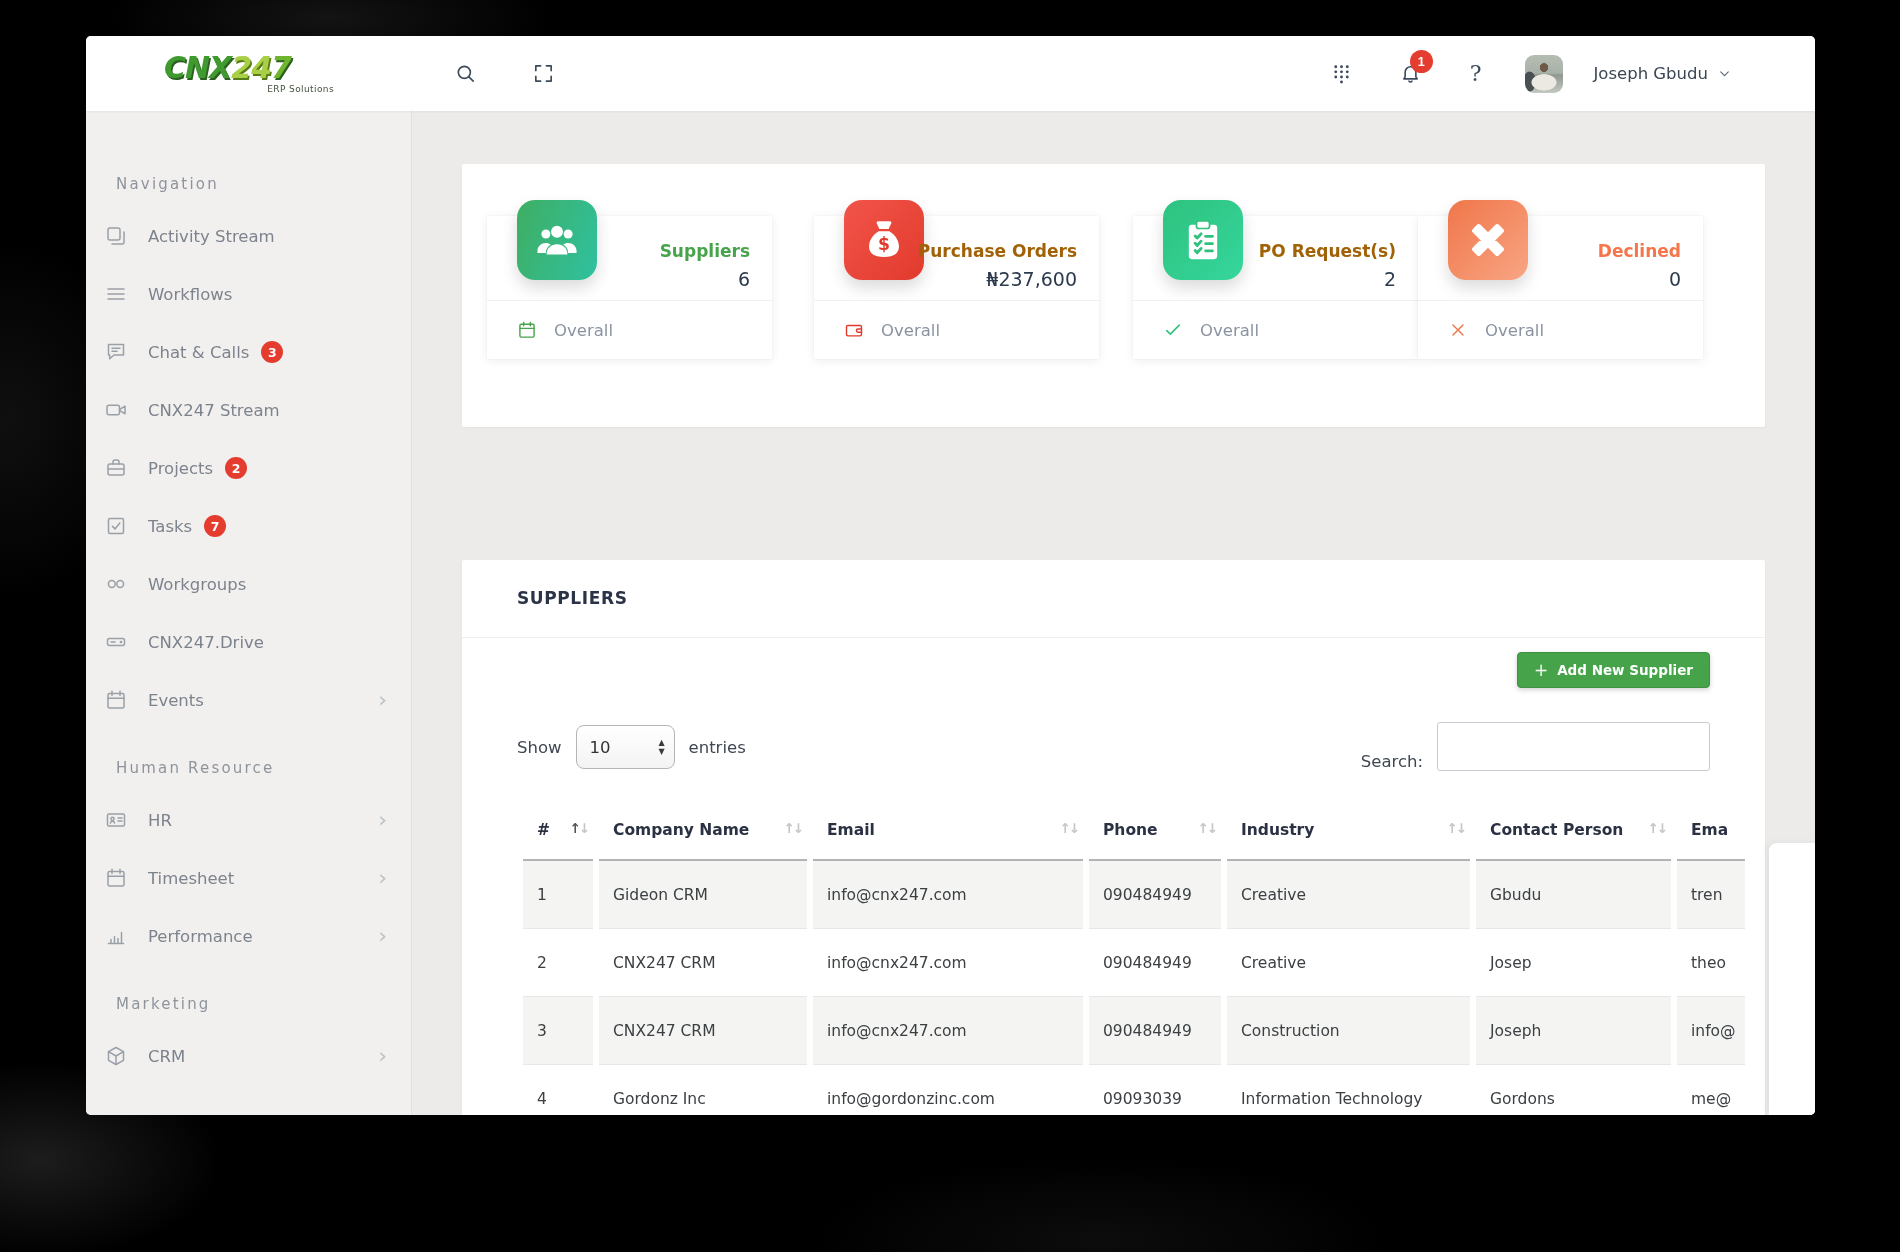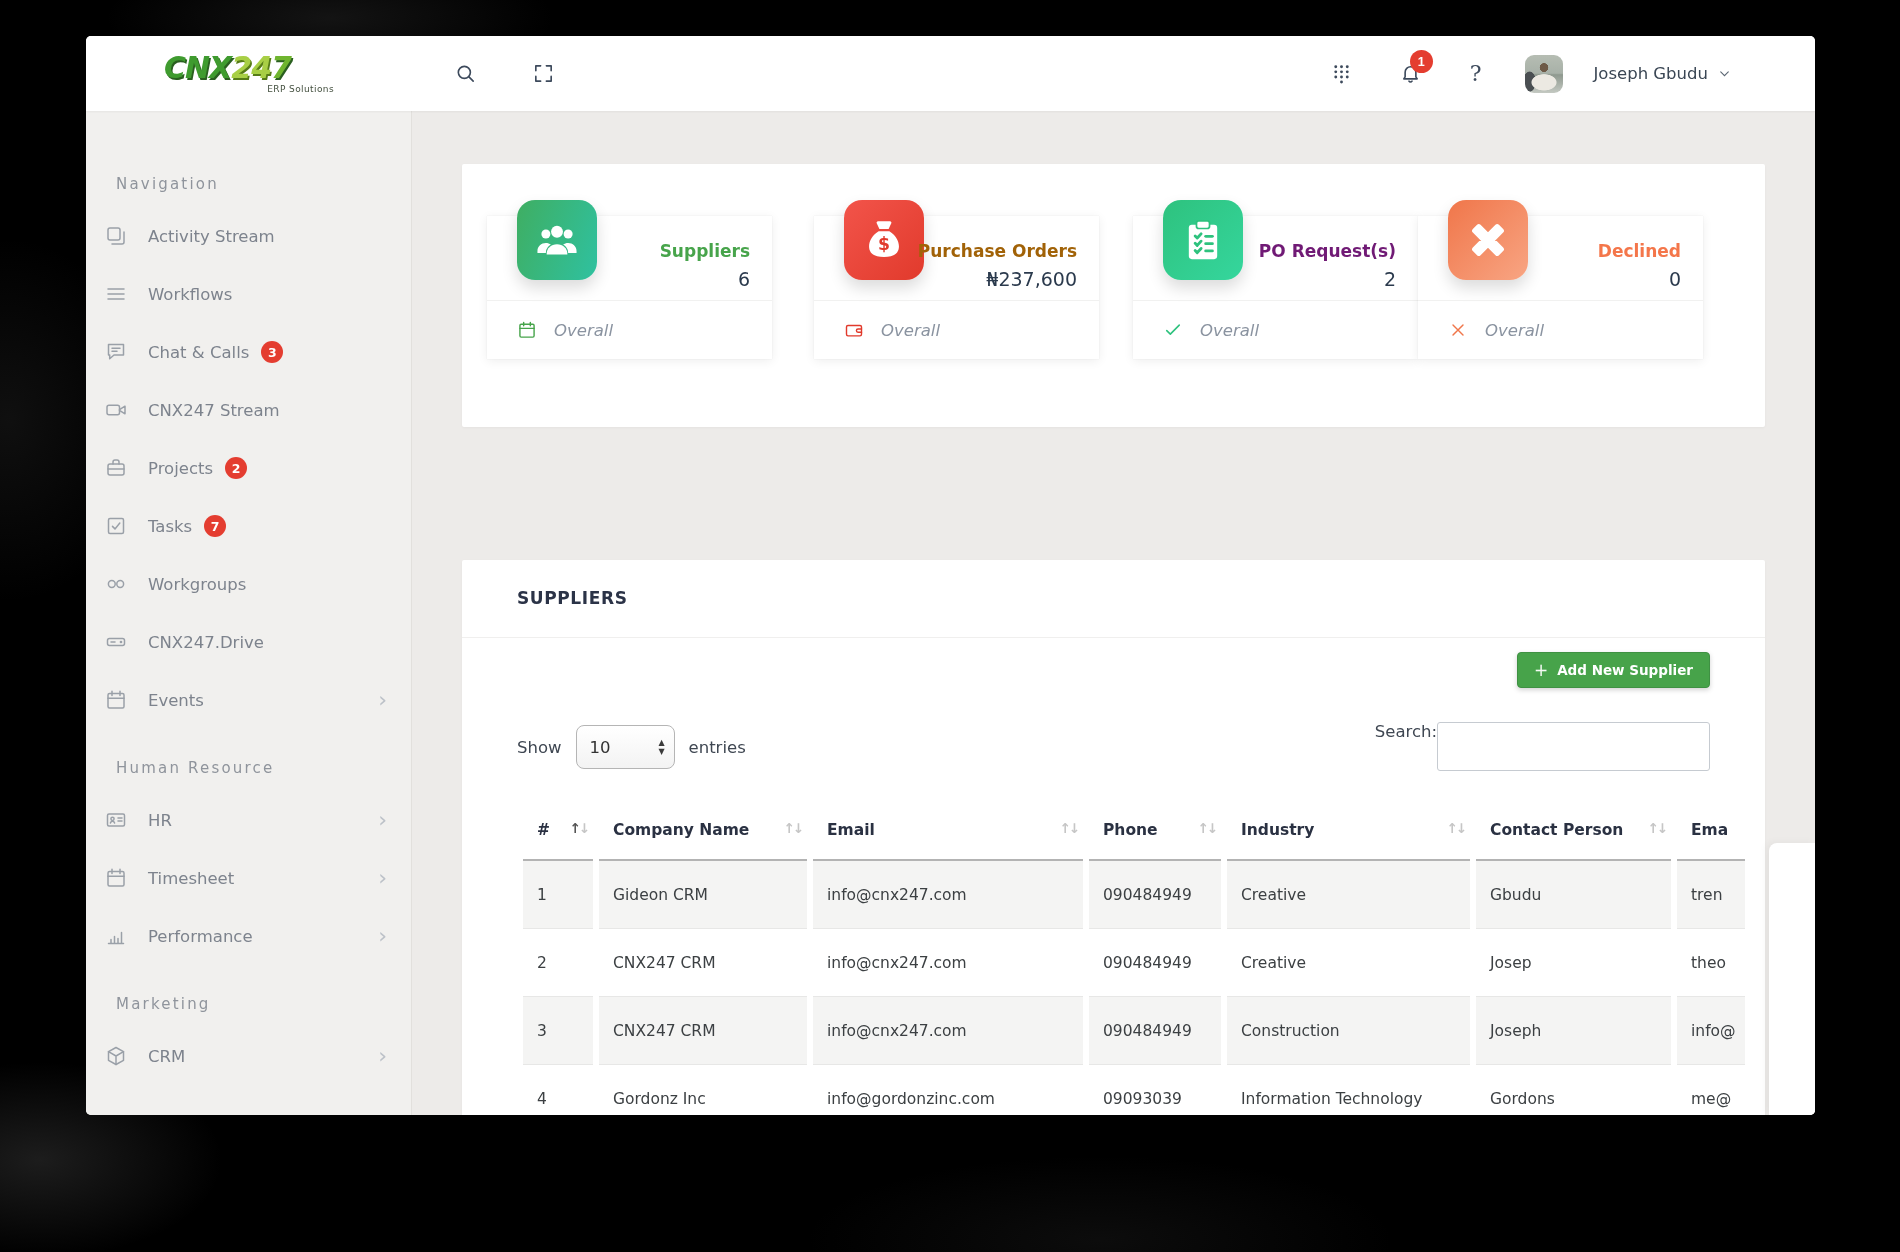--- a/index.html
+++ b/index.html
@@ -69,43 +69,43 @@
   .stat-icon{ position:absolute; top:-16px; left:30px; width:80px; height:80px; border-radius:18px;
     display:flex; align-items:center; justify-content:center; box-shadow:0 8px 16px rgba(0,0,0,.14); }
   .stat-icon svg{ width:46px; height:46px; }
   .c1 .stat-icon{ background:linear-gradient(110deg,#3fae62,#2fc1a0); }
   .c2 .stat-icon{ background:linear-gradient(135deg,#f2544a,#e13a2c); }
   .c3 .stat-icon{ background:linear-gradient(135deg,#2ec27e,#35d69d); }
   .c4 .stat-icon{ background:linear-gradient(135deg,#f0764a,#f8a583); }
   .stat-body{ position:absolute; inset:0 0 auto 0; height:84px; padding:25px 22px 0; text-align:right; }
   .stat-title{ font-size:17px; font-weight:700; }
   .c1 .stat-title{ color:#47a44b; } .c2 .stat-title{ color:#a16207; }
-  .c3 .stat-title{ color:#701a75; } .c4 .stat-title{ color:#f4764a; }
+  .c3 .stat-title{ color:#a16207; } .c4 .stat-title{ color:#f4764a; }
   .stat-value{ font-size:19px; color:#2b3a4d; margin-top:7px; }
   .stat-footer{ position:absolute; bottom:0; left:0; right:0; height:59px; border-top:1px solid #f1f1f0;
-    display:flex; align-items:center; padding-left:30px; gap:17px; color:#8a93a0; font-size:16.5px;font-style:italic; }
+    display:flex; align-items:center; padding-left:30px; gap:17px; color:#8a93a0; font-size:16.5px; }
   .f-ico{ display:flex; } .f-ico svg{ width:20px; height:20px; }
 
   .sup-panel{ position:absolute; left:50px; top:449px; width:1303px; height:640px; background:#fff;
     border-radius:2px; box-shadow:0 1px 3px rgba(0,0,0,.04); }
   .sup-title{ position:absolute; left:55px; top:28px; font-size:17px; letter-spacing:.6px; color:#2b3347; font-weight:700; }
   .sup-divider{ position:absolute; left:0; right:0; top:77px; border-top:1px solid #f0efee; }
   .add-btn{ position:absolute; top:92px; right:55px; height:36px; padding:0 16px;
     background:#47a34a; border:1px solid #3f9143; border-radius:4px; color:#fff; font-size:13.5px; font-weight:700;
     display:flex; align-items:center; gap:9px; box-shadow:0 2px 5px rgba(0,0,0,.18); cursor:pointer;
     font-family:"DejaVu Sans","Liberation Sans",sans-serif; }
   .add-btn .plus{ font-size:17px; font-weight:400; opacity:.95; }
   .show-row{ position:absolute; left:55px; top:165px; display:flex; align-items:center; gap:14px; font-size:16.5px; color:#3f4752; }
   .sel-wrap{ position:relative; display:inline-block; }
   .sel-wrap select{ width:99px; height:44px; border:1px solid #b5b5b5; border-radius:8px;
     padding:0 30px 0 13px; font-size:16.5px; color:#333; background:linear-gradient(#fff,#f3f3f3);
     appearance:none; -webkit-appearance:none; cursor:pointer; font-family:inherit; }
   .sel-arrows{ position:absolute; right:10px; top:50%; transform:translateY(-50%);
     display:flex; flex-direction:column; font-size:8px; color:#3b3b3b; line-height:1.15; pointer-events:none; }
-  .search-row{ position:absolute; right:55px; top:162px; display:flex; align-items:flex-start; font-size:16.5px; color:#3f4752; }
+  .search-row{ position:absolute; right:55px; top:162px; display:flex; align-items:flex-end; gap:14px; font-size:16.5px; color:#3f4752; }
   .search-row input{ width:273px; height:49px; border:1px solid #c6cbd1; border-radius:3px; font-size:16px; padding:0 12px;
     font-family:inherit; color:#333; }
 
   .table-wrap{ position:absolute; left:55px; top:238px; width:1228px; overflow:hidden; }
   table{ border-collapse:separate; border-spacing:6px 0; table-layout:fixed; width:1386px; }
   th{ font-size:15.5px; font-weight:700; color:#2a3142; text-align:left;
     padding:23px 34px 20px 14px; border-bottom:2px solid #b3b3b3; position:relative; cursor:pointer; white-space:nowrap; }
   .sort{ position:absolute; right:5px; top:50%; transform:translateY(-55%); font-size:13.5px; color:#c6c6c6; letter-spacing:-2px; }
   .sort .on{ color:#555; }
   td{ font-size:15.5px; color:#3c4043; padding:0 14px; height:68px; border-bottom:1px solid #e7e7e6; white-space:nowrap; }

